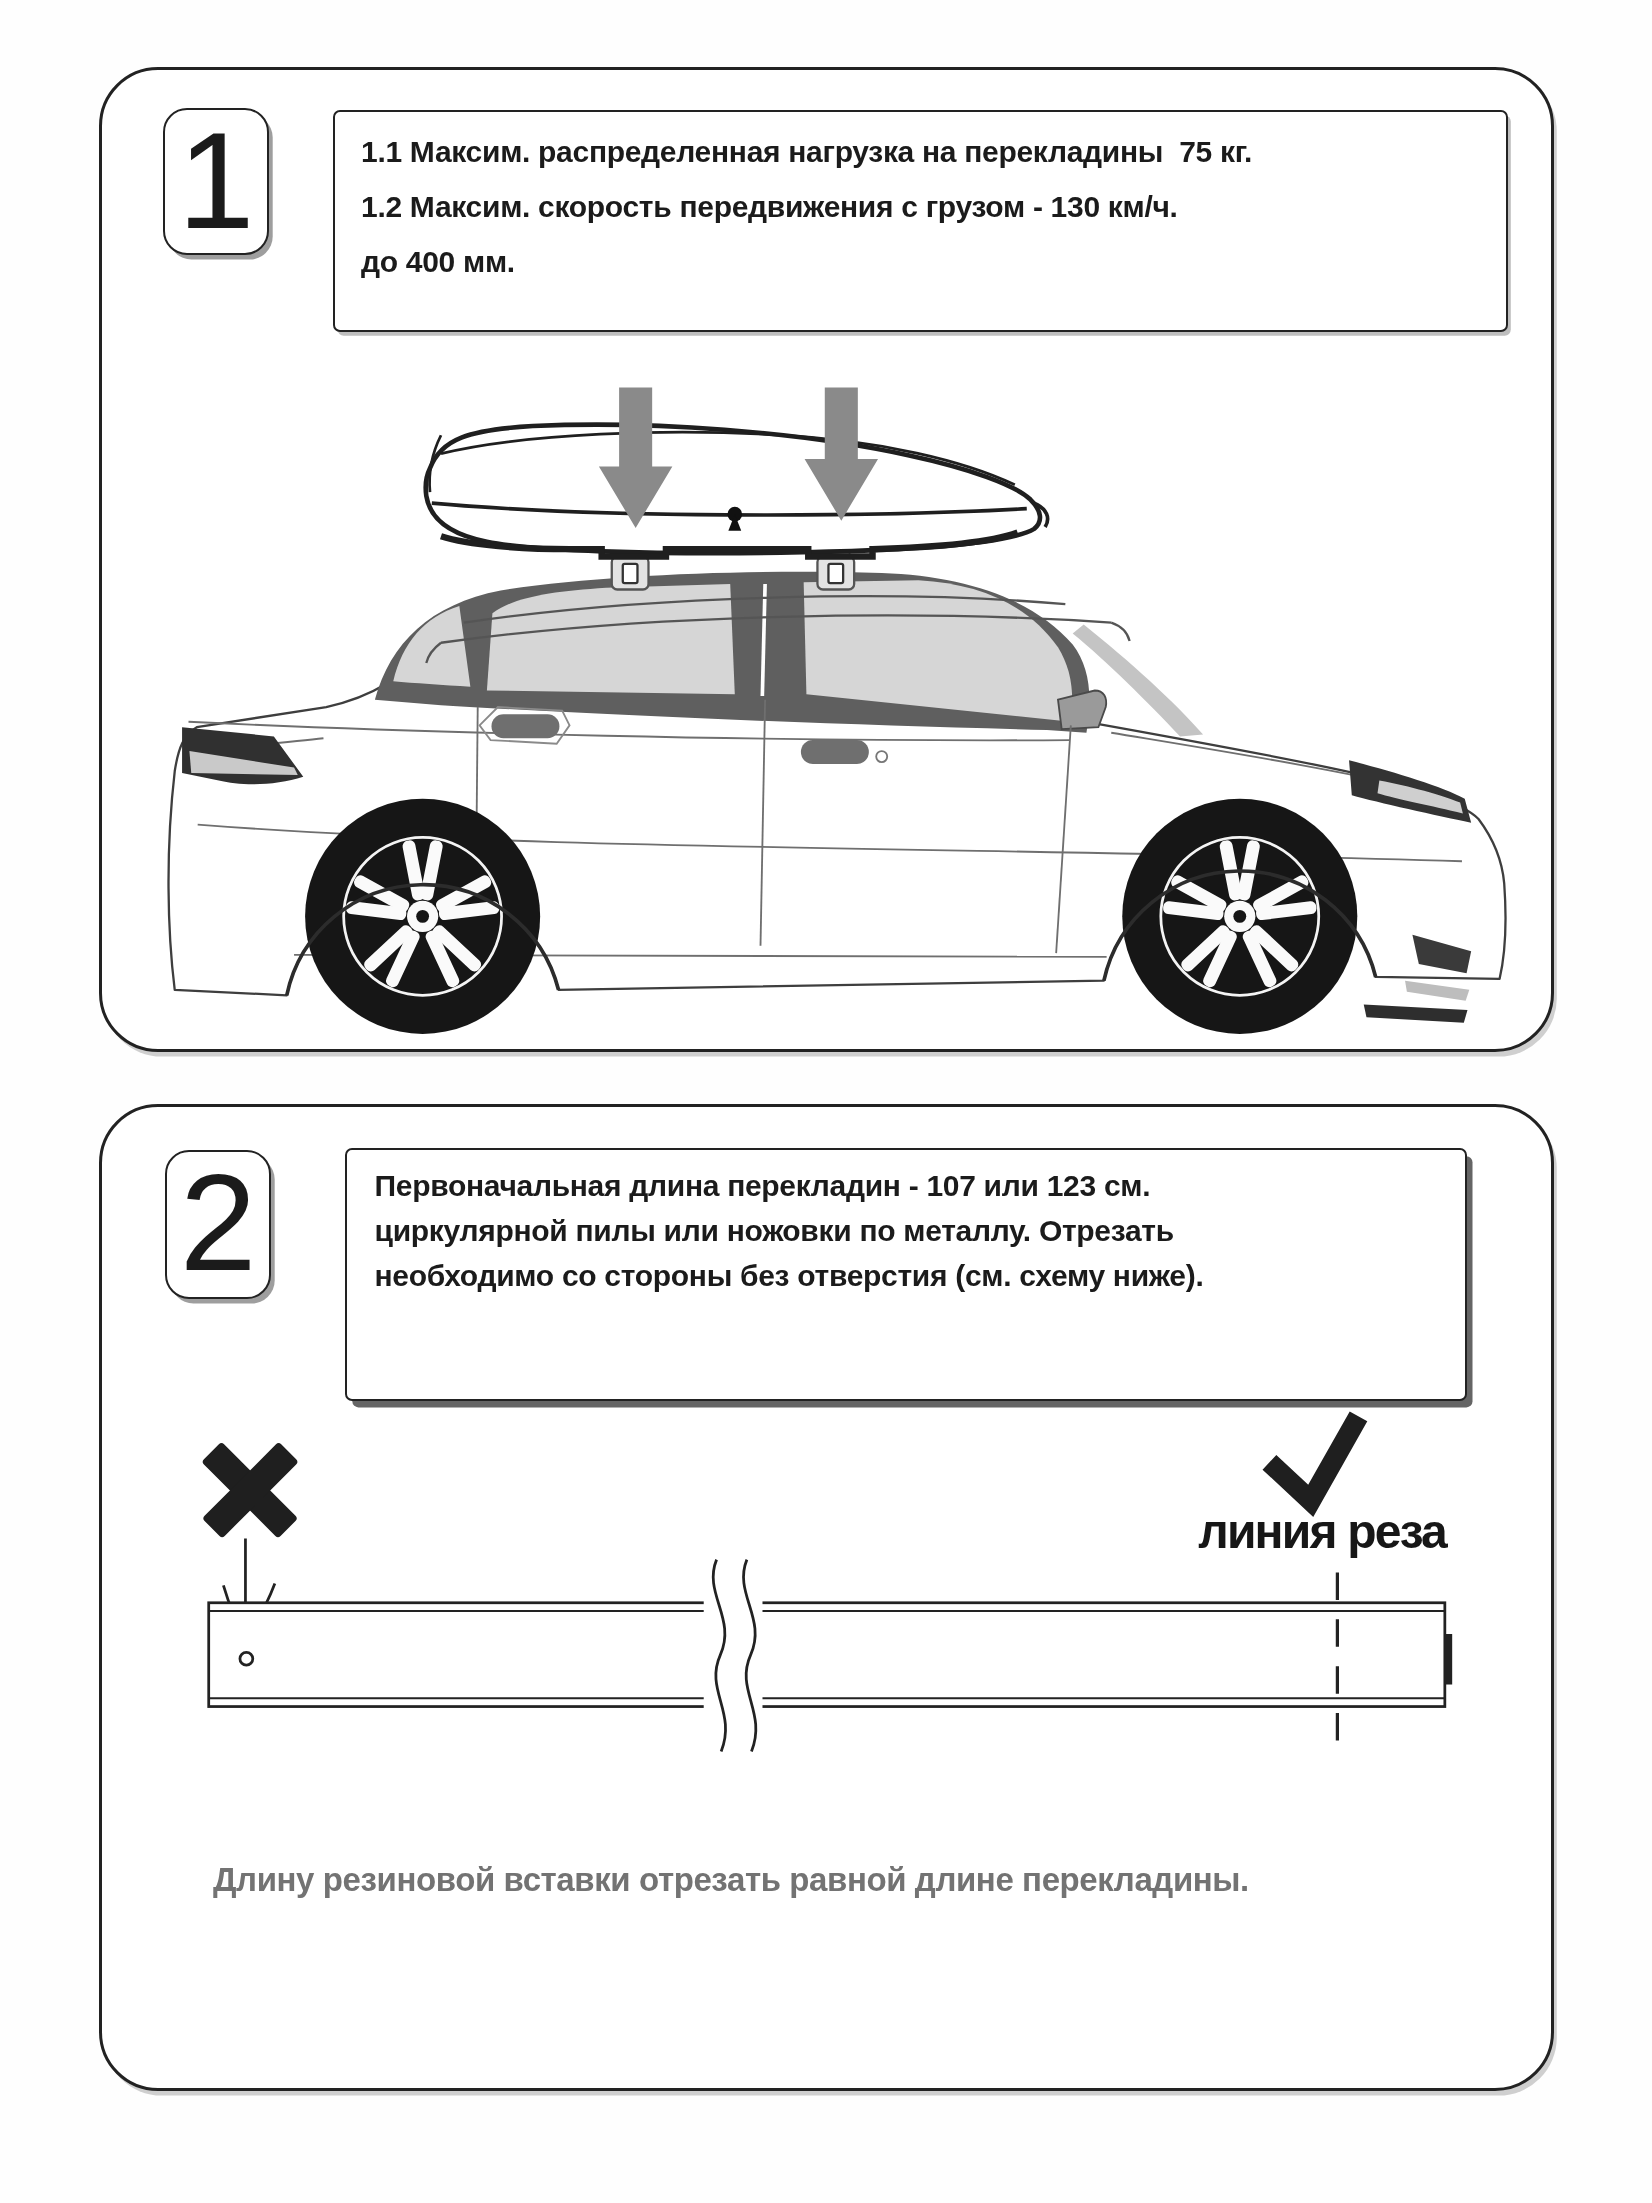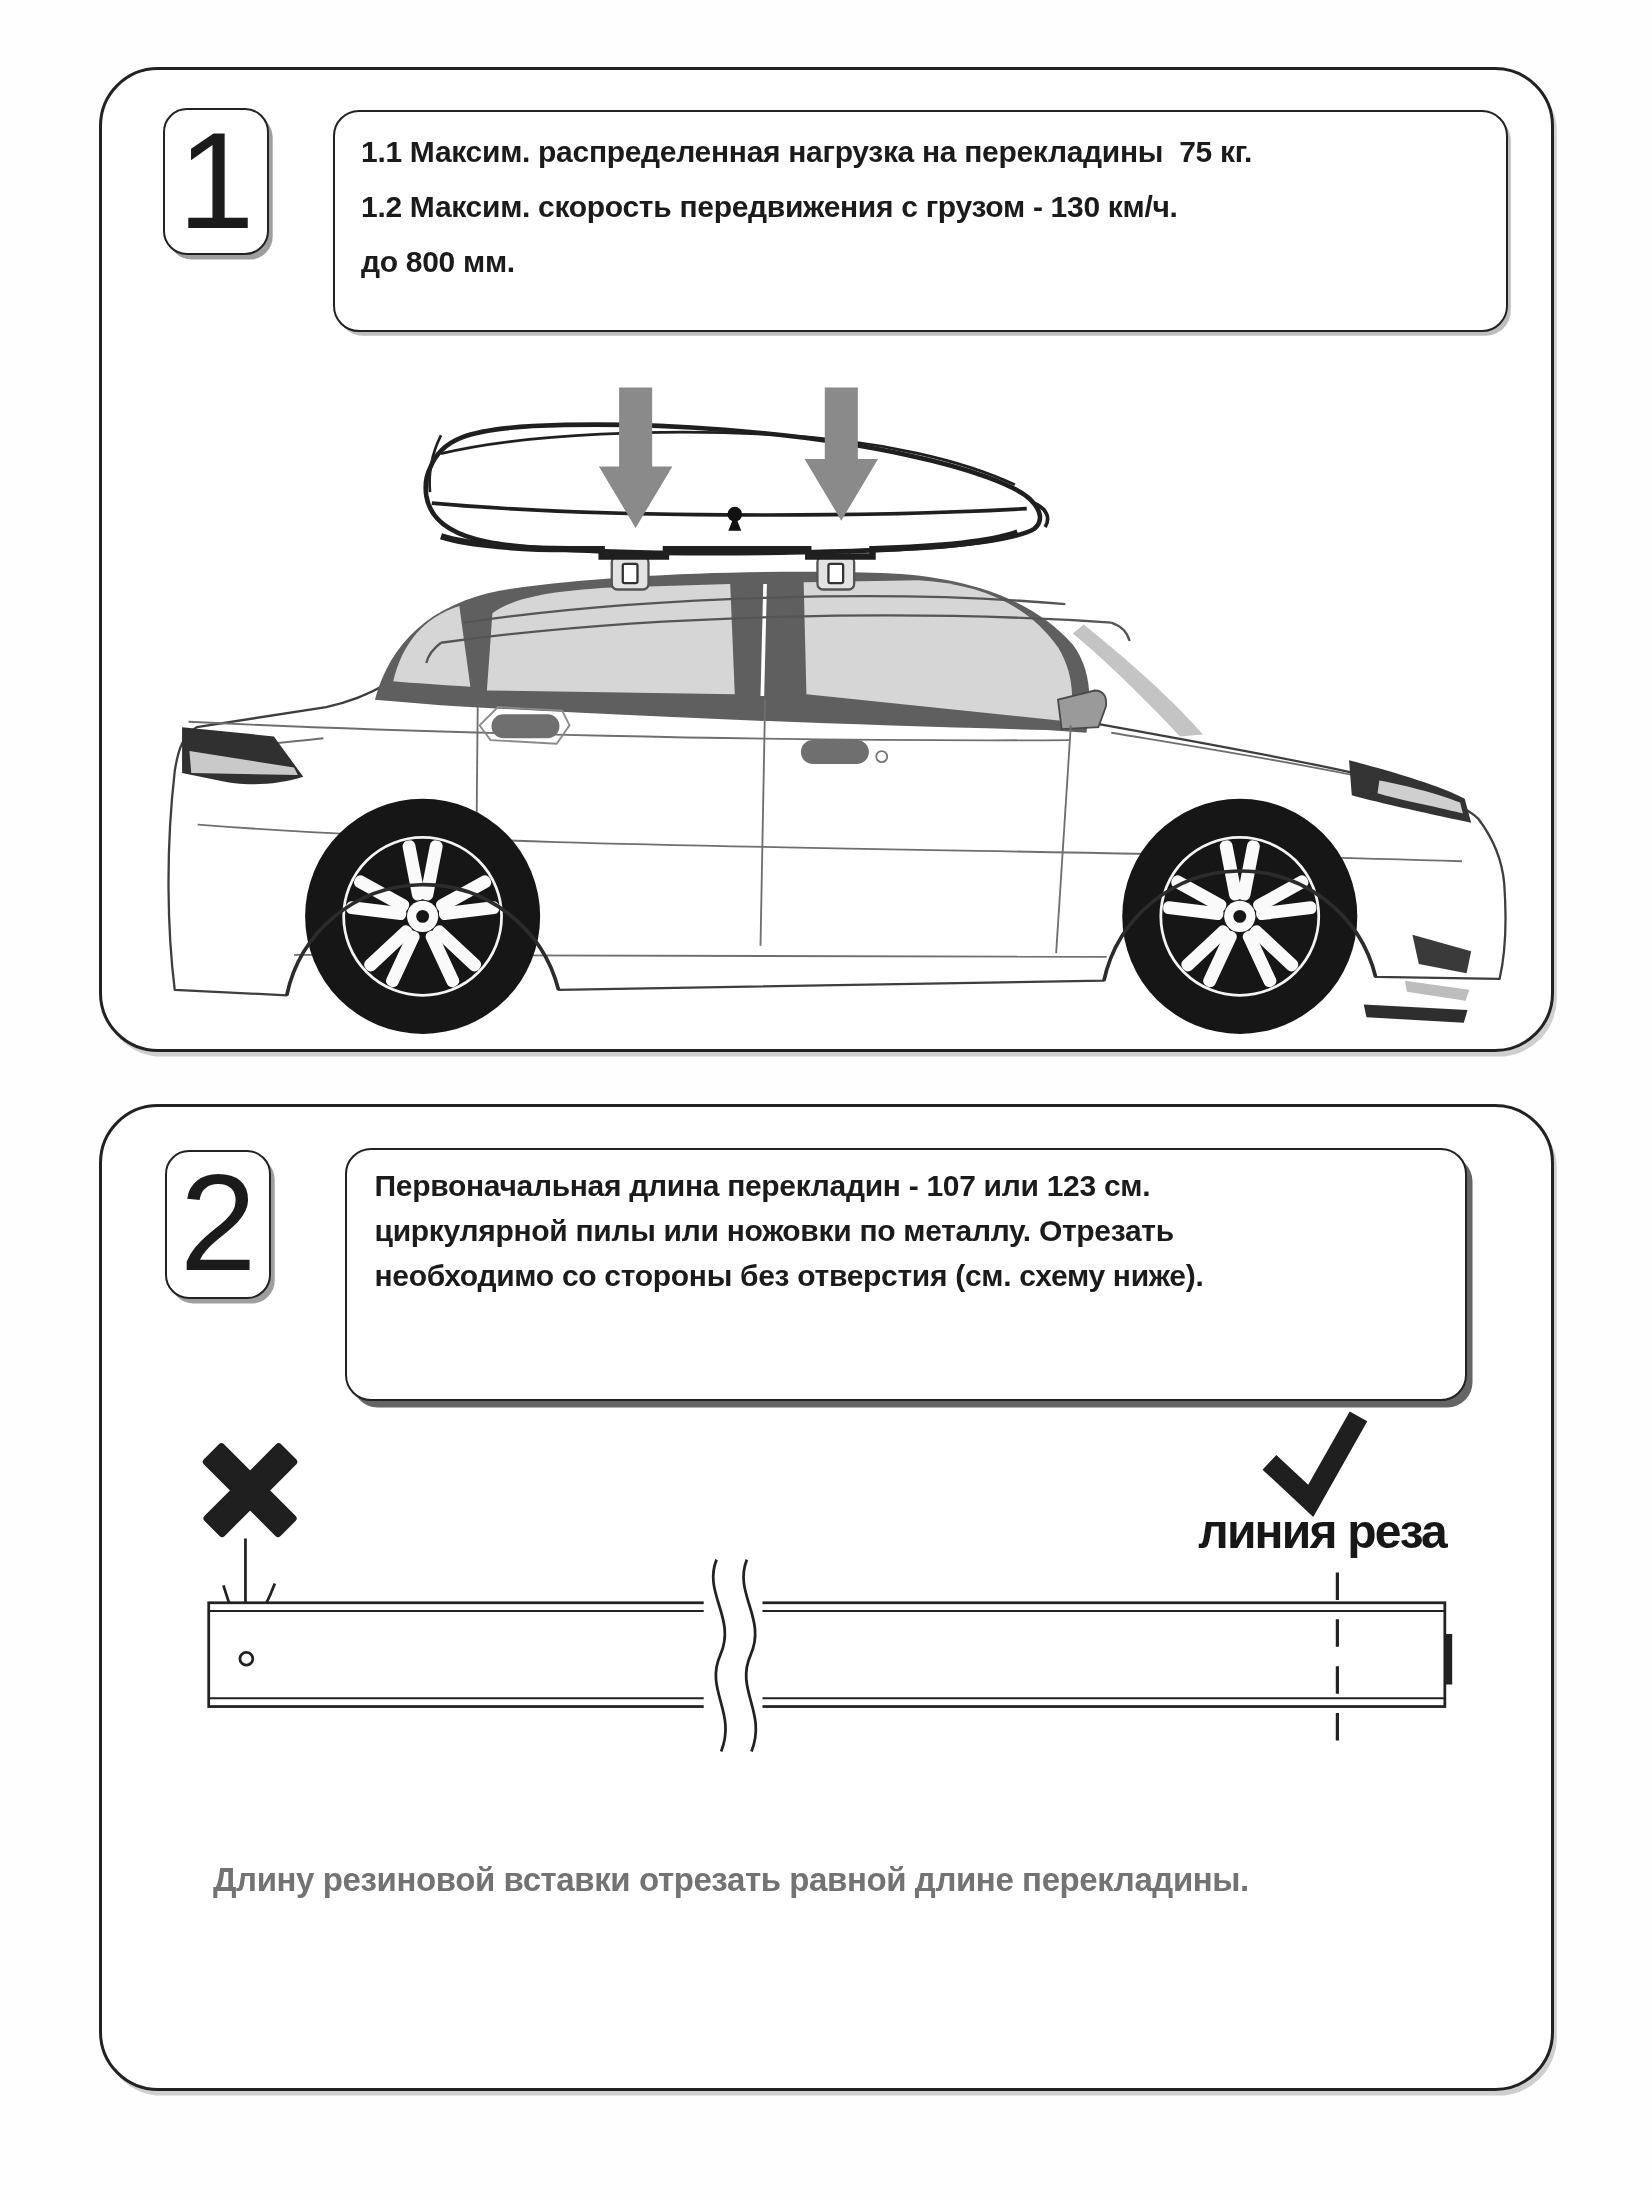--- a/index.html
+++ b/index.html
@@ -1,21 +1,21 @@
 <!DOCTYPE html>
 <html lang="ru" style="font-size:14.7px"><head>
 <meta charset="utf-8">
 <style>
   html,body{margin:0;padding:0;background:#ffffff;}
   body{width:1653px;height:2204px;position:relative;font-family:"Liberation Sans","DejaVu Sans",sans-serif;color:#1d1d1d;}
   .page{position:absolute;inset:0;background:#fefefe;overflow:hidden;}
   .panel{position:absolute;left:99px;width:1449px;border:3.7px solid #222;border-radius:59px;background:#fff;box-shadow:3.7px 5.5px 0 -0.9px rgba(40,40,40,.22);}
   .numbox{position:absolute;border:2.8px solid #222;border-radius:24px;background:#fff;text-align:center;
           font-size:138px;font-weight:400;color:#1b1b1b;box-shadow:4.6px 5.5px 0 -0.9px rgba(40,40,40,.45);}
-  .textbox{position:absolute;border:2.8px solid #222;border-radius:26px;background:#fff;box-sizing:border-box;}
+  .textbox{position:absolute;border:2.8px solid #222;border-radius:7px;background:#fff;box-sizing:border-box;}
   .tb1{box-shadow:3.7px 4.6px 0 -0.9px rgba(40,40,40,.30);}
   .tb2{box-shadow:6.4px 7.3px 0 -0.9px rgba(35,35,35,.70);}
   .line{white-space:pre-wrap;font-weight:700;letter-spacing:-0.3px;color:#1b1b1b;}
   .tb1 .line{font-size:30px;line-height:55px;}
   .tb2 .line{font-size:30px;line-height:45px;}
   .cutlabel{position:absolute;font-weight:700;font-size:48px;letter-spacing:-1.8px;color:#171717;text-align:right;}
   .caption{position:absolute;font-weight:700;font-size:33px;letter-spacing:-0.4px;color:#737373;white-space:pre;}
   svg{position:absolute;overflow:visible;}
   .nb-digit{display:block;line-height:138px;}
 </style>
@@ -26,21 +26,21 @@
 
   <div class="panel" style="top:67px;height:979px;"></div>
 
   <div class="numbox" style="left:163px;top:108px;width:102px;height:143px;">
     <span class="nb-digit" style="line-height:140px;">1</span>
   </div>
 
   <div class="textbox tb1" style="left:333px;top:110px;width:1175px;height:222px;padding:12px 18.4px 0 26px;">
     <div class="line">1.1 Максим. распределенная нагрузка на перекладины  75 кг.</div>
     <div class="line">1.2 Максим. скорость передвижения с грузом - 130 км/ч.</div>
-    <div class="line">до 800 мм.</div>
+    <div class="line">до 400 мм.</div>
   </div>
 
   <svg style="left:138px;top:347px;" width="1391" height="698" viewBox="0 0 1515 760">
     <defs>
       <g id="wheel">
         <circle r="128" fill="#161616"></circle>
         <circle r="86" fill="#161616" stroke="#f4f4f4" stroke-width="3"></circle>
         <g fill="#fafafa">
           <rect x="-7" y="-84" width="14" height="66" rx="6" transform="rotate(-11)"></rect>
           <rect x="-7" y="-84" width="14" height="66" rx="6" transform="rotate(11)"></rect>

